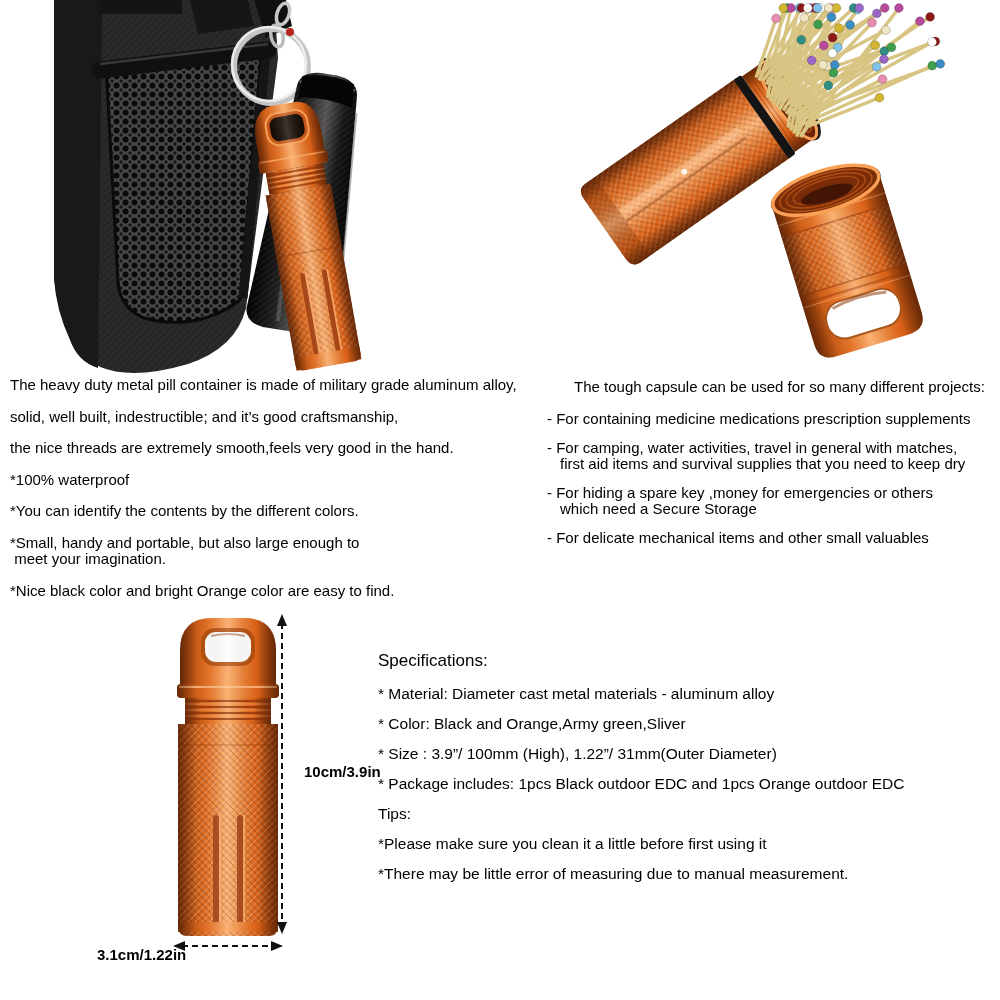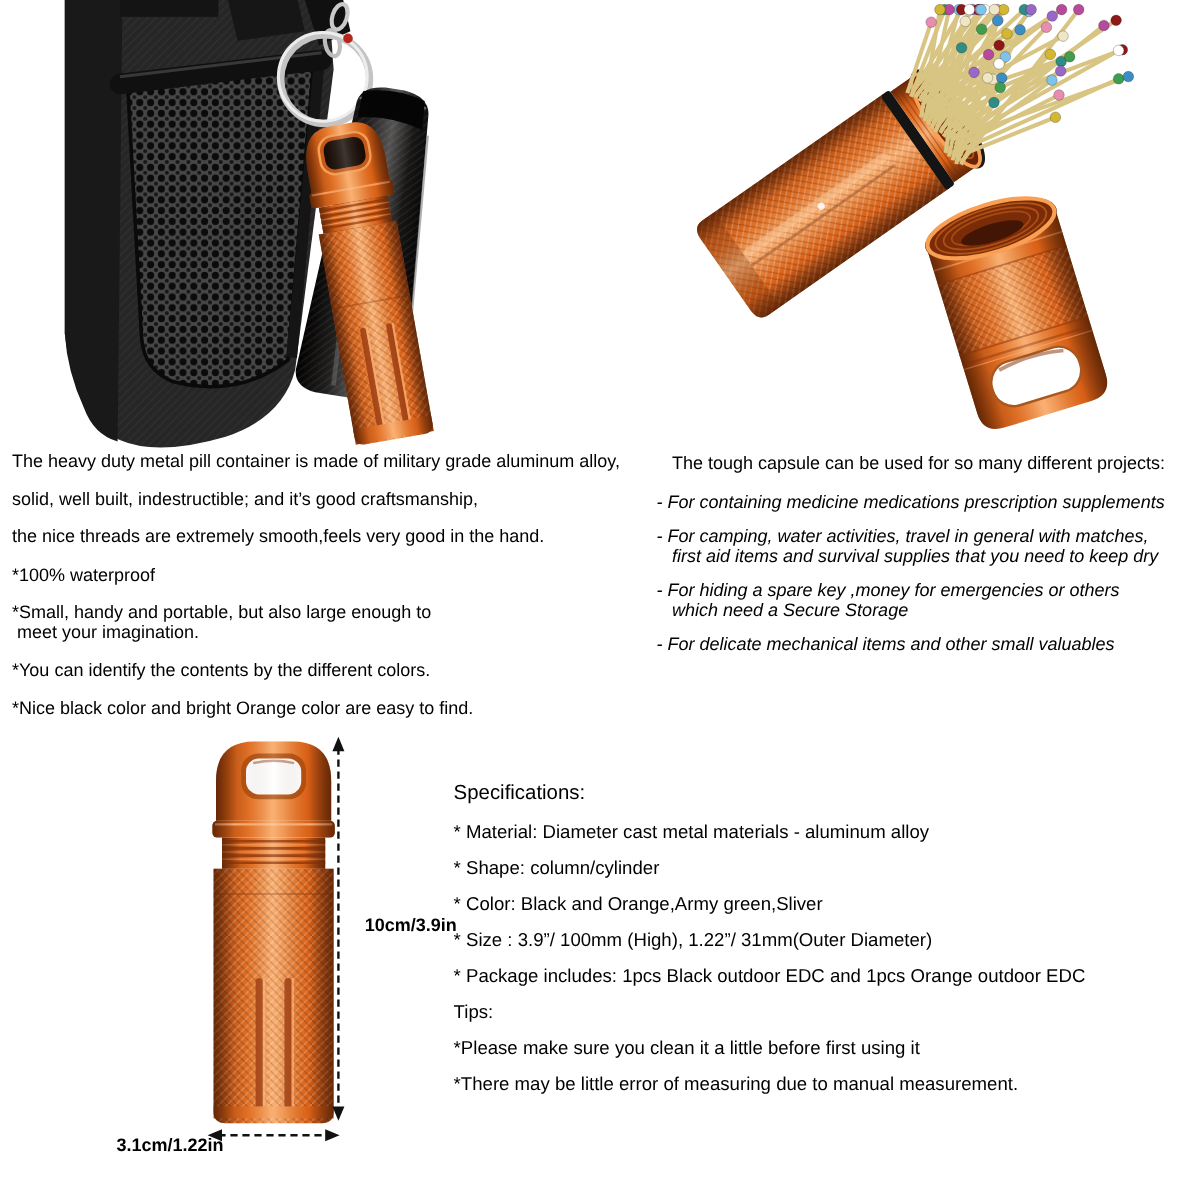--- a/index.html
+++ b/index.html
@@ -5,22 +5,22 @@
   html,body{margin:0;padding:0;background:#fff;}
   .canvas{position:relative;width:1000px;height:992px;background:#ffffff;
           font-family:"Liberation Sans",sans-serif;color:#000;overflow:hidden;padding-left:48px;}
   .abs{position:absolute;}
   #photo-left{left:40px;top:0;}
   #photo-right{left:545px;top:0;}
   #diagram{left:85px;top:605px;}
   #text-left{left:10px;top:377px;width:548px;font-size:15px;line-height:16.5px;}
   #text-left p{margin:0 0 15px;white-space:pre-wrap;}
   #text-right{left:547px;top:379px;width:452px;font-size:15px;line-height:15.5px;}
-  #text-right .intro{margin:0 0 16px 13px;white-space:pre-wrap;}
-  #text-right .b{margin:0 0 14px;padding-left:13px;text-indent:-13px;white-space:pre-wrap;font-style:italic;}
+  #text-right .intro{margin:0 0 16px 13px;white-space:pre-wrap;text-align:center;}
+  #text-right .b{margin:0 0 14px;padding-left:13px;text-indent:-13px;white-space:pre-wrap;}
   #specs{left:378px;top:652px;width:620px;font-size:15.5px;line-height:16px;}
   #specs .title{font-size:17px;line-height:18px;margin:0 0 16px;font-weight:normal;}
   #specs p{margin:0 0 14px;white-space:pre-wrap;}
   .dim-label{position:absolute;font-size:15px;font-weight:bold;white-space:nowrap;}
   #dim-h{left:304px;top:763px;}
   #dim-w{left:97px;top:946px;}
 </style>
 </head>
 <body>
 
@@ -303,23 +303,23 @@
       <path d="M-28,39 Q0,33 28,39" stroke="#8c3a0e" stroke-width="3" fill="none" opacity="0.55"></path>
     </g>
   </svg>
 
   <div id="text-left" class="abs">
 
   <p>The heavy duty metal pill container is made of military grade aluminum alloy,</p>
       <p>solid, well built, indestructible; and it’s good craftsmanship,</p>
       <p>the nice threads are extremely smooth,feels very good in the hand.</p>
       <p>*100% waterproof</p>
+      <p>*You can identify the contents by the different colors.</p>
       <p>*Small, handy and portable, but also large enough to
  meet your imagination.</p>
-      <p>*You can identify the contents by the different colors.</p>
       <p>*Nice black color and bright Orange color are easy to find.</p>
     </div>
 
   <div id="text-right" class="abs">
     <p class="intro">The tough capsule can be used for so many different projects:</p>
     <div>
 
     <p class="b">- For containing medicine medications prescription supplements</p>
         <p class="b">- For camping, water activities, travel in general with matches,
 first aid items and survival supplies that you need to keep dry</p>
@@ -375,21 +375,20 @@
   </svg>
 
   <div id="dim-h" class="dim-label">10cm/3.9in</div>
   <div id="dim-w" class="dim-label">3.1cm/1.22in</div>
 
   <div id="specs" class="abs">
     <p class="title">Specifications:</p>
     <div>
 
     <p>* Material: Diameter cast metal materials - aluminum alloy</p>
-        <p>* Shape: column/cylinder</p>
         <p>* Color: Black and Orange,Army green,Sliver</p>
         <p>* Size : 3.9”/ 100mm (High), 1.22”/ 31mm(Outer Diameter)</p>
         <p>* Package includes: 1pcs Black outdoor EDC and 1pcs Orange outdoor EDC</p>
       </div>
     <p>Tips:</p>
     <div>
 
     <p>*Please make sure you clean it a little before first using it</p>
         <p>*There may be little error of measuring due to manual measurement.</p>
       </div>

